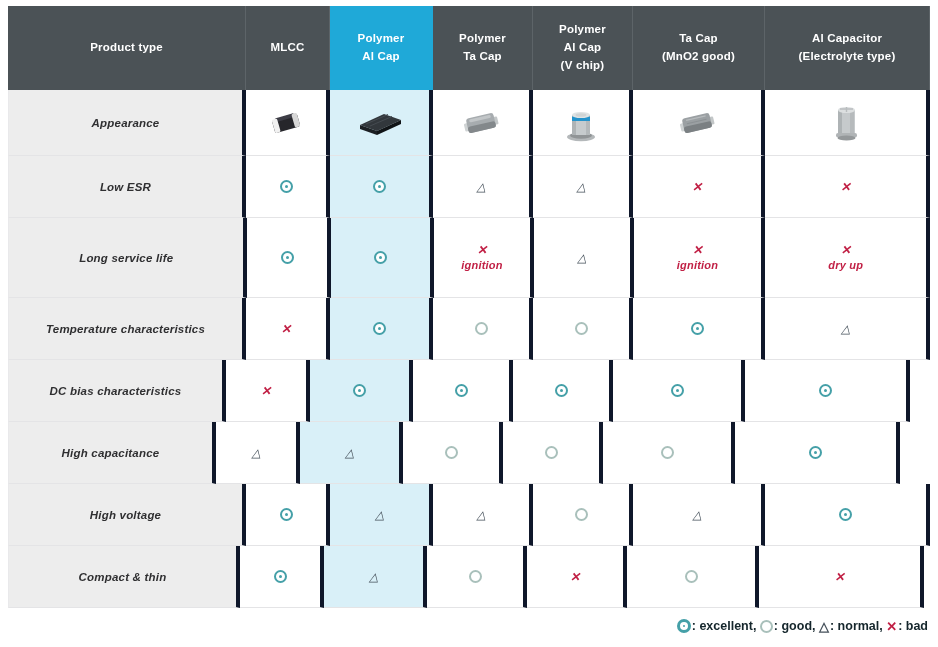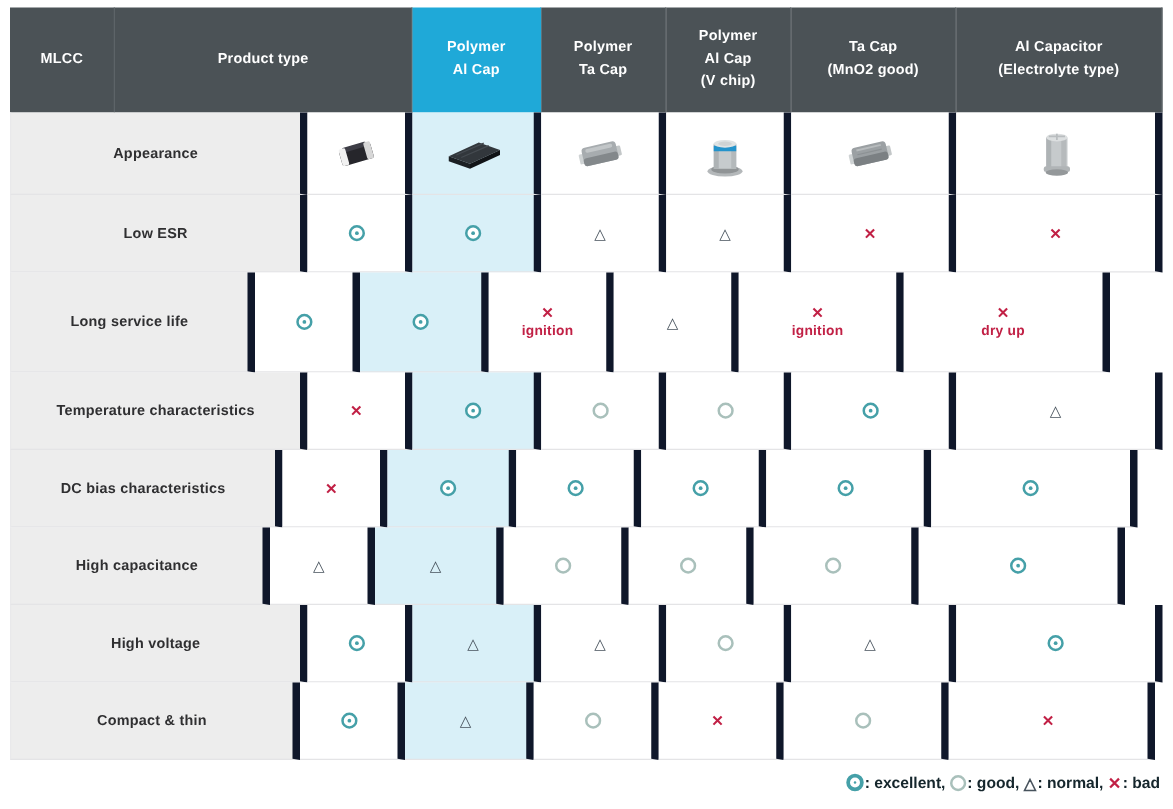--- a/index.html
+++ b/index.html
@@ -3,21 +3,21 @@
 <meta charset="utf-8">
 <style>
   html,body{margin:0;padding:0;}
   body{
     width:938px;height:647px;position:relative;background:#ffffff;
     font-family:"Liberation Sans",sans-serif;overflow:hidden;
   }
   .table-wrap{position:absolute;left:8px;top:6px;width:922px;}
   .trow{display:flex;}
   .cell,.hcell{box-sizing:border-box;display:flex;flex-direction:column;align-items:center;justify-content:center;}
-  .cell{background:#ffffff;border-right:6px solid #0f172a;border-bottom:1px solid #e4e4e6;}
+  .cell{background:#ffffff;border-right:4px solid #0f172a;border-bottom:1px solid #e4e4e6;font-style:italic;}
   .trow .cell:first-child{border-left:1px solid #e9e9eb;}
   .hcell{
     background:#4b5256;color:#ffffff;font-size:11.5px;font-weight:bold;
     letter-spacing:.2px;text-align:center;border-right:1px solid #5d6468;line-height:1.55;
   }
   .hcell.hl{background:#1fa9d8;border-right:1px solid #1fa9d8;}
   .label-cell{background:#ededed !important;font-size:11.5px;font-weight:bold;color:#2f2f31;letter-spacing:.2px;}
   .cell.hl-body{background:#d9f0f8;}
   .sym-excellent{width:9px;height:9px;border:2px solid #45a0a8;border-radius:50%;position:relative;display:inline-block;background:#fff;}
   .sym-excellent::after{content:"";position:absolute;left:50%;top:50%;width:3px;height:3px;margin:-1.5px 0 0 -1.5px;border-radius:50%;background:#45a0a8;}
@@ -34,25 +34,25 @@
   .legend .sym-good{width:9px;height:9px;border-width:2px;margin-right:1px;}
   .legend .sym-normal{font-size:13px;margin-right:1px;}
   .legend .sym-bad{font-size:13px;margin-right:1px;}
   .photo{display:flex;align-items:center;justify-content:center;}
 </style>
 </head>
 <body>
 
 <div class="table-wrap" id="table-wrap">
     <div class="trow">
+      <div class="hcell" style="width: 238px; height: 84px;">
+        <div class="line">Product type</div>
+      </div>
       <div class="hcell" style="width: 84px; height: 84px;">
         <div class="line">MLCC</div>
-      </div>
-      <div class="hcell" style="width: 238px; height: 84px;">
-        <div class="line">Product type</div>
       </div>
       <div class="hcell hl" style="width: 103px; height: 84px;">
         <div class="line">Polymer</div>
         <div class="line">Al Cap</div>
       </div>
       <div class="hcell" style="width: 100px; height: 84px;">
         <div class="line">Polymer</div>
         <div class="line">Ta Cap</div>
       </div>
       <div class="hcell" style="width: 100px; height: 84px;">
@@ -164,21 +164,21 @@
         <span class="sym-normal">△</span>
       </div>
       <div class="cell" style="width: 132px; height: 62px;">
         <span class="sym-bad">✕</span>
       </div>
       <div class="cell" style="width: 165px; height: 62px;">
         <span class="sym-bad">✕</span>
       </div>
     </div>
     <div class="trow">
-      <div class="cell label-cell" style="width: 196px; height: 80px;">Long service life</div>
+      <div class="cell label-cell" style="width: 240px; height: 80px;">Long service life</div>
       <div class="cell" style="width: 84px; height: 80px;">
         <span class="sym-excellent"></span>
       </div>
       <div class="cell hl-body" style="width: 103px; height: 80px;">
         <span class="sym-excellent"></span>
       </div>
       <div class="cell" style="width: 100px; height: 80px;">
         <span class="sym-bad">✕</span>
         <div class="note">ignition</div>
       </div>

